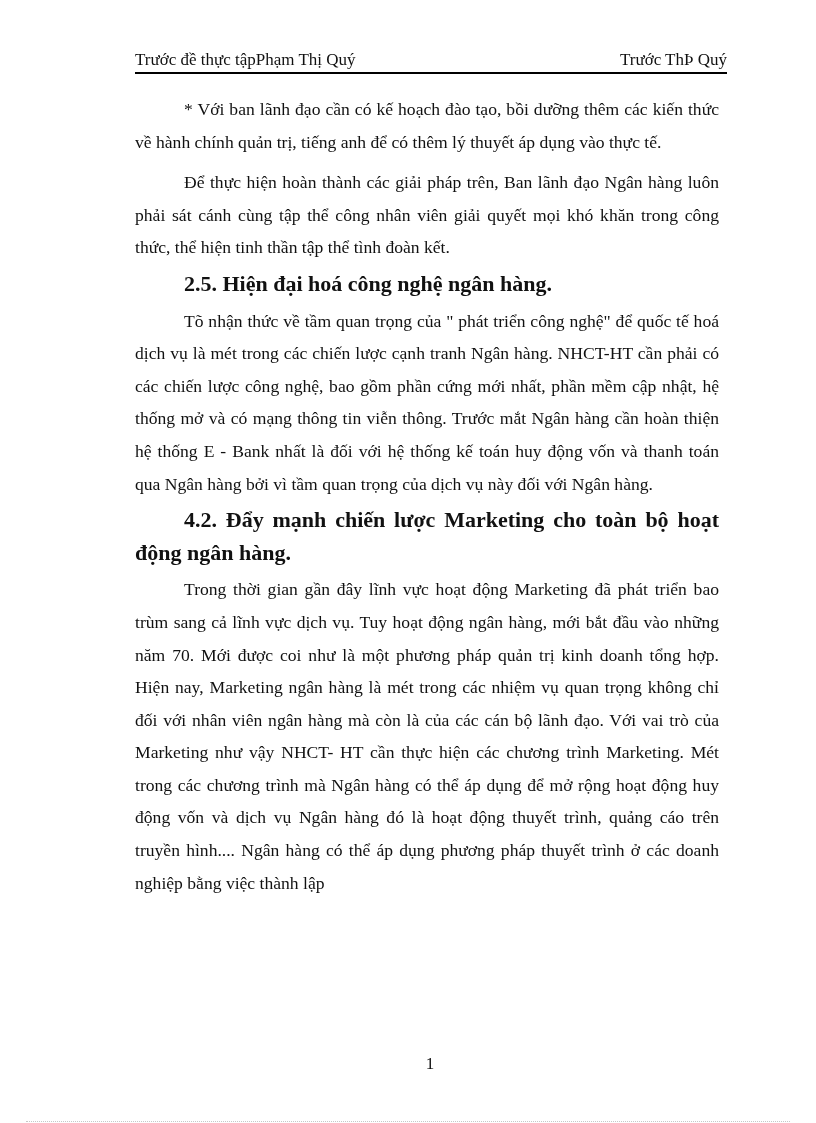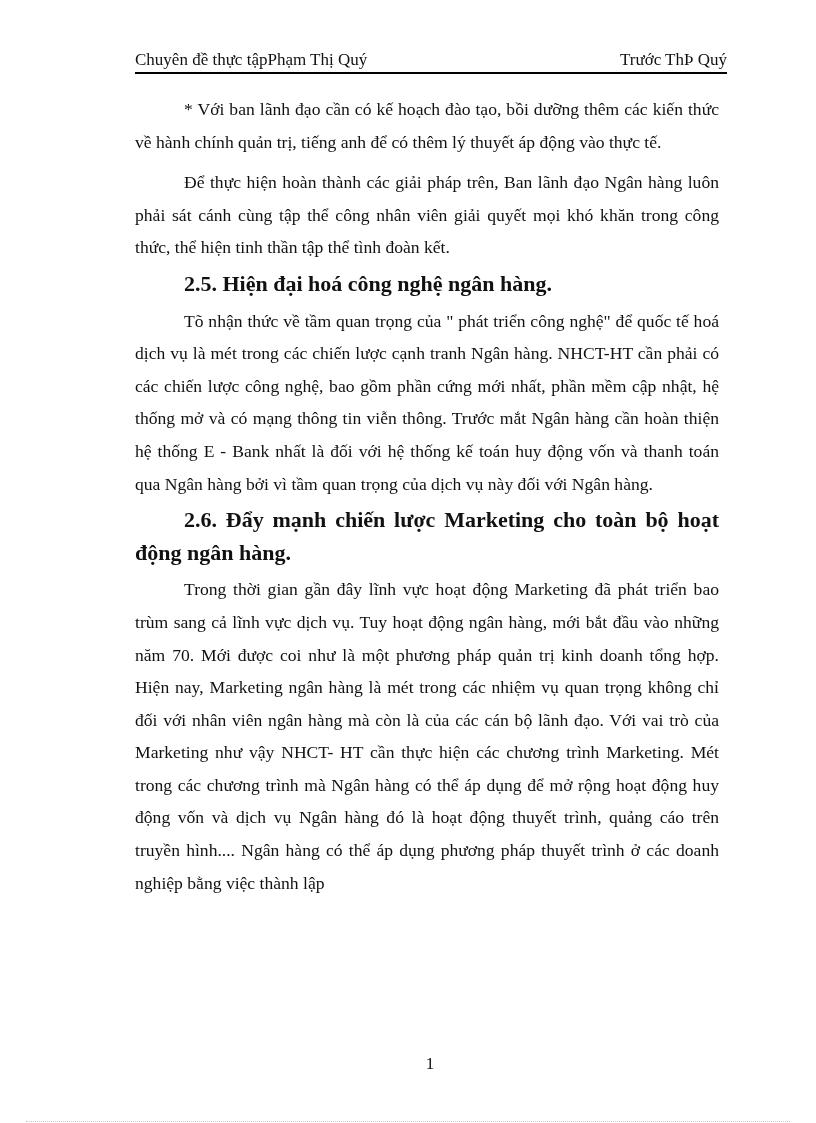--- a/index.html
+++ b/index.html
@@ -17,33 +17,33 @@
   .sp { height: 4px; }
   .page-number { position: absolute; left: 0; width: 860px; top: 1054px; text-align: center;
                  font-size: 17px; }
   .page-bottom-border { position: absolute; left: 26px; right: 26px; top: 1121px; height: 0;
                         border-top: 1px dotted #c8c8c8; }
 </style>
 </head>
 <body>
 
 <div class="page-header">
-  <span class="left">Chuyên đề thực tậpPhạm Thị Quý</span>
+  <span class="left">Trước đề thực tậpPhạm Thị Quý</span>
   <span class="right">Trước ThÞ Quý</span>
 </div>
 
 <div class="body">
-  <p class="p indent">* Với ban lãnh đạo cần có kế hoạch đào tạo, bồi dưỡng thêm các kiến thức về hành chính quản trị, tiếng anh để có thêm lý thuyết áp động vào thực tế.</p>
+  <p class="p indent">* Với ban lãnh đạo cần có kế hoạch đào tạo, bồi dưỡng thêm các kiến thức về hành chính quản trị, tiếng anh để có thêm lý thuyết áp dụng vào thực tế.</p>
   <div class="sp"></div>
   <div class="sp"></div>
   <p class="p indent">Để thực hiện hoàn thành các giải pháp trên, Ban lãnh đạo Ngân hàng luôn phải sát cánh cùng tập thể công nhân viên giải quyết mọi khó khăn trong công thức, thể hiện tinh thần tập thể tình đoàn kết.</p>
   <div class="sp"></div>
   <p class="h indent">2.5. Hiện đại hoá công nghệ ngân hàng.</p>
   <div class="sp"></div>
   <p class="p indent">Tõ nhận thức về tầm quan trọng của " phát triển công nghệ" để quốc tế hoá dịch vụ là mét trong các chiến lược cạnh tranh Ngân hàng. NHCT-HT cần phải có các chiến lược công nghệ, bao gồm phần cứng mới nhất, phần mềm cập nhật, hệ thống mở và có mạng thông tin viễn thông. Trước mắt Ngân hàng cần hoàn thiện hệ thống E - Bank nhất là đối với hệ thống kế toán huy động vốn và thanh toán qua Ngân hàng bởi vì tầm quan trọng của dịch vụ này đối với Ngân hàng.</p>
   <div class="sp"></div>
-  <p class="h indent">2.6. Đẩy mạnh chiến lược Marketing cho toàn bộ hoạt động ngân hàng.</p>
+  <p class="h indent">4.2. Đẩy mạnh chiến lược Marketing cho toàn bộ hoạt động ngân hàng.</p>
   <div class="sp"></div>
   <p class="p indent">Trong thời gian gần đây lĩnh vực hoạt động Marketing đã phát triển bao trùm sang cả lĩnh vực dịch vụ. Tuy hoạt động ngân hàng, mới bắt đầu vào những năm 70. Mới được coi như là một phương pháp quản trị kinh doanh tổng hợp. Hiện nay, Marketing ngân hàng là mét trong các nhiệm vụ quan trọng không chỉ đối với nhân viên ngân hàng mà còn là của các cán bộ lãnh đạo. Với vai trò của Marketing như vậy NHCT- HT cần thực hiện các chương trình Marketing. Mét trong các chương trình mà Ngân hàng có thể áp dụng để mở rộng hoạt động huy động vốn và dịch vụ Ngân hàng đó là hoạt động thuyết trình, quảng cáo trên truyền hình.... Ngân hàng có thể áp dụng phương pháp thuyết trình ở các doanh nghiệp bằng việc thành lập</p>
 </div>
 
 <div class="page-number">1</div>
 <div class="page-bottom-border"></div>
 
 </body></html>

